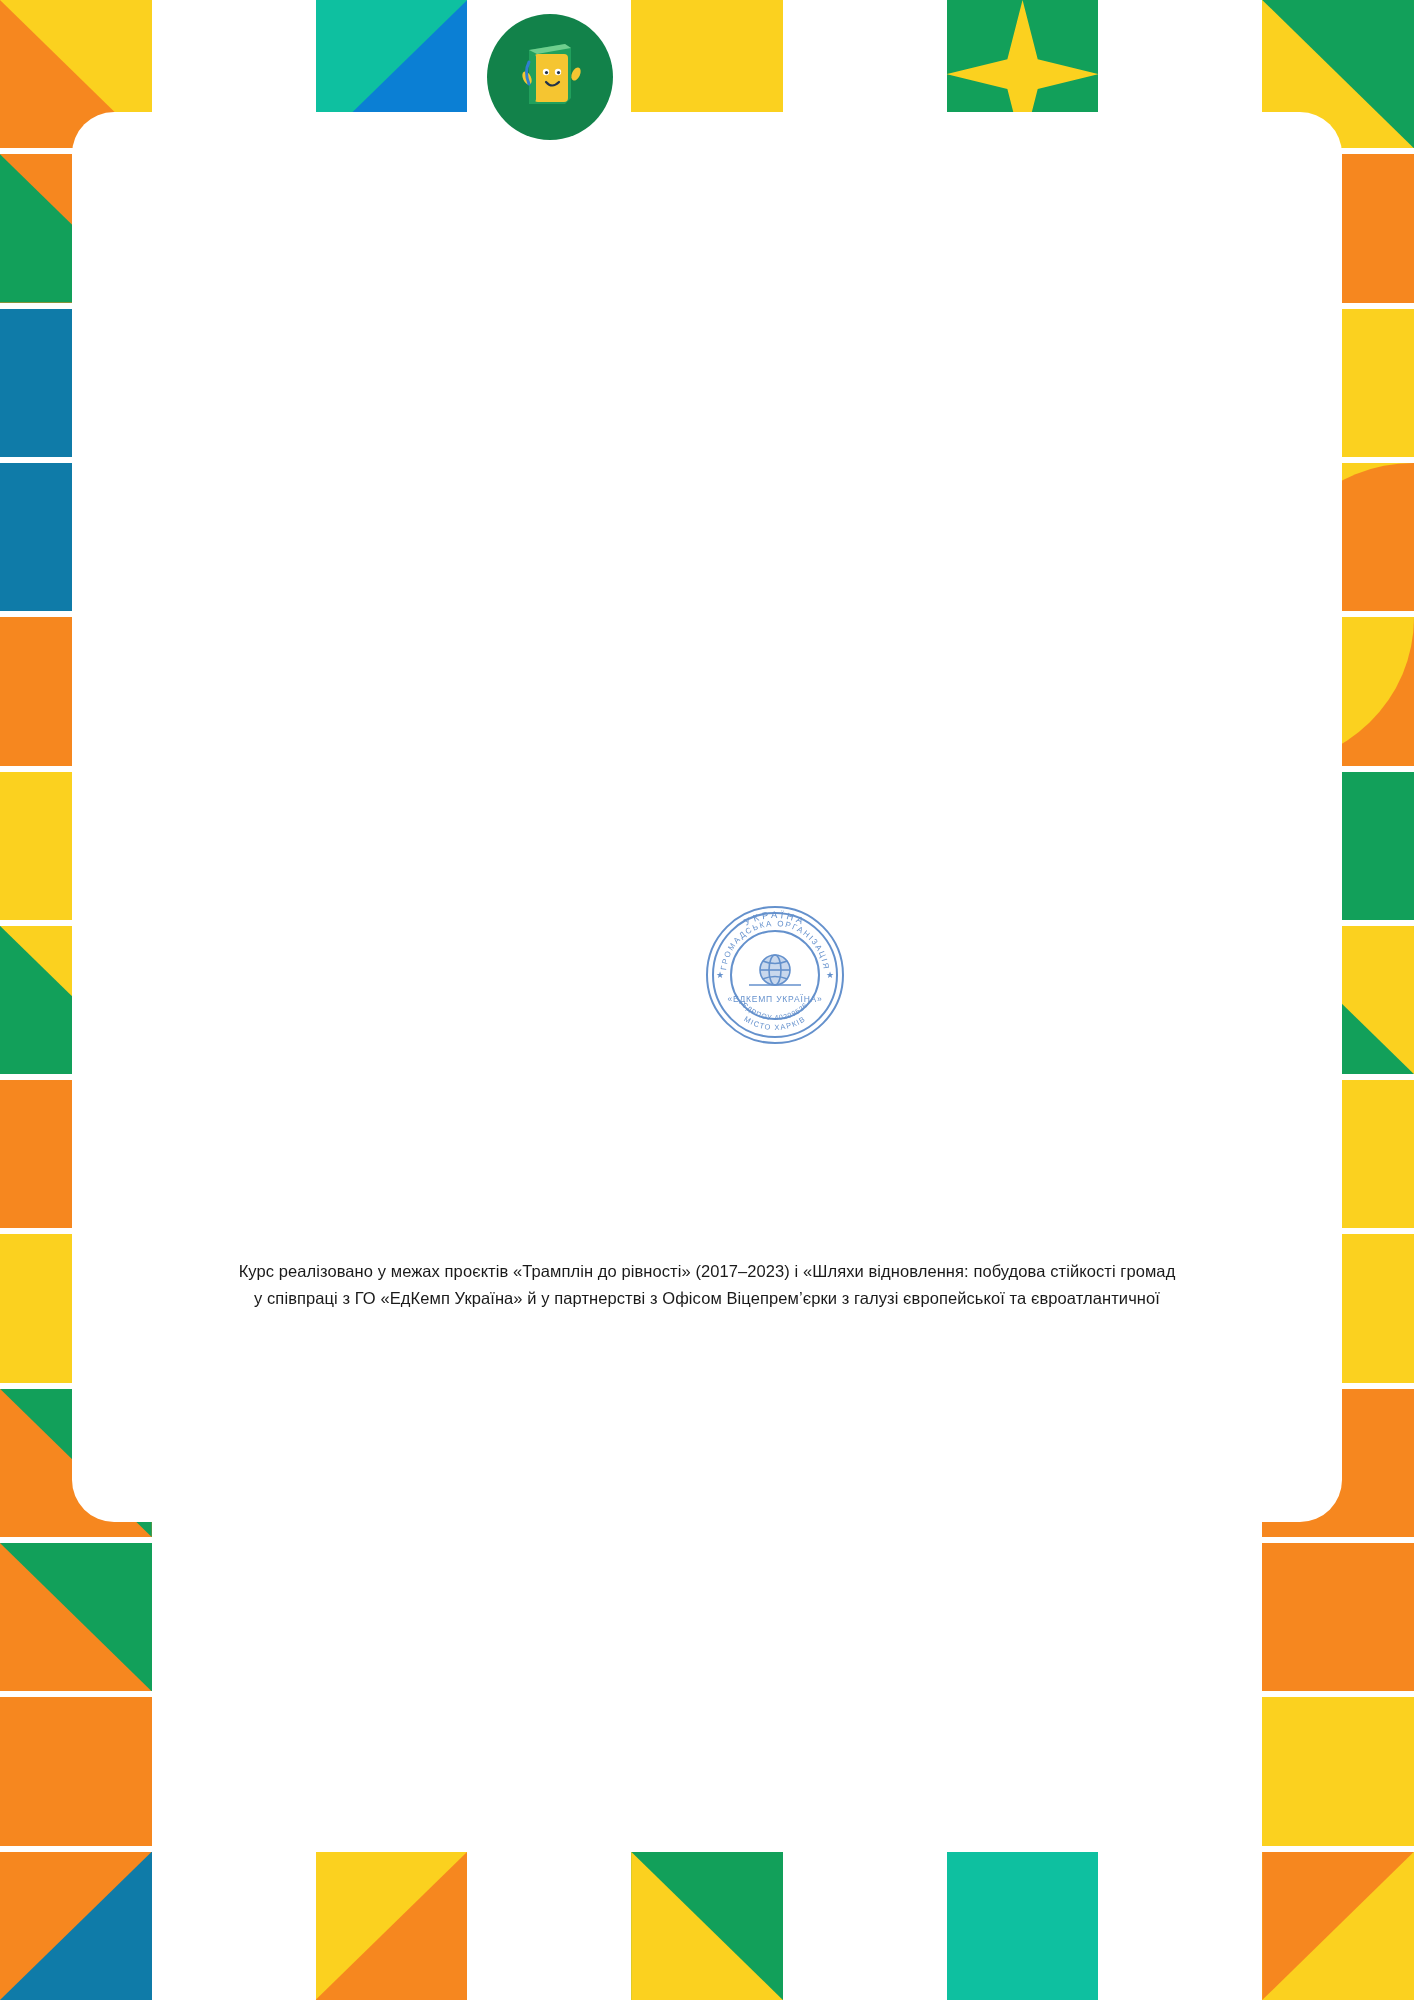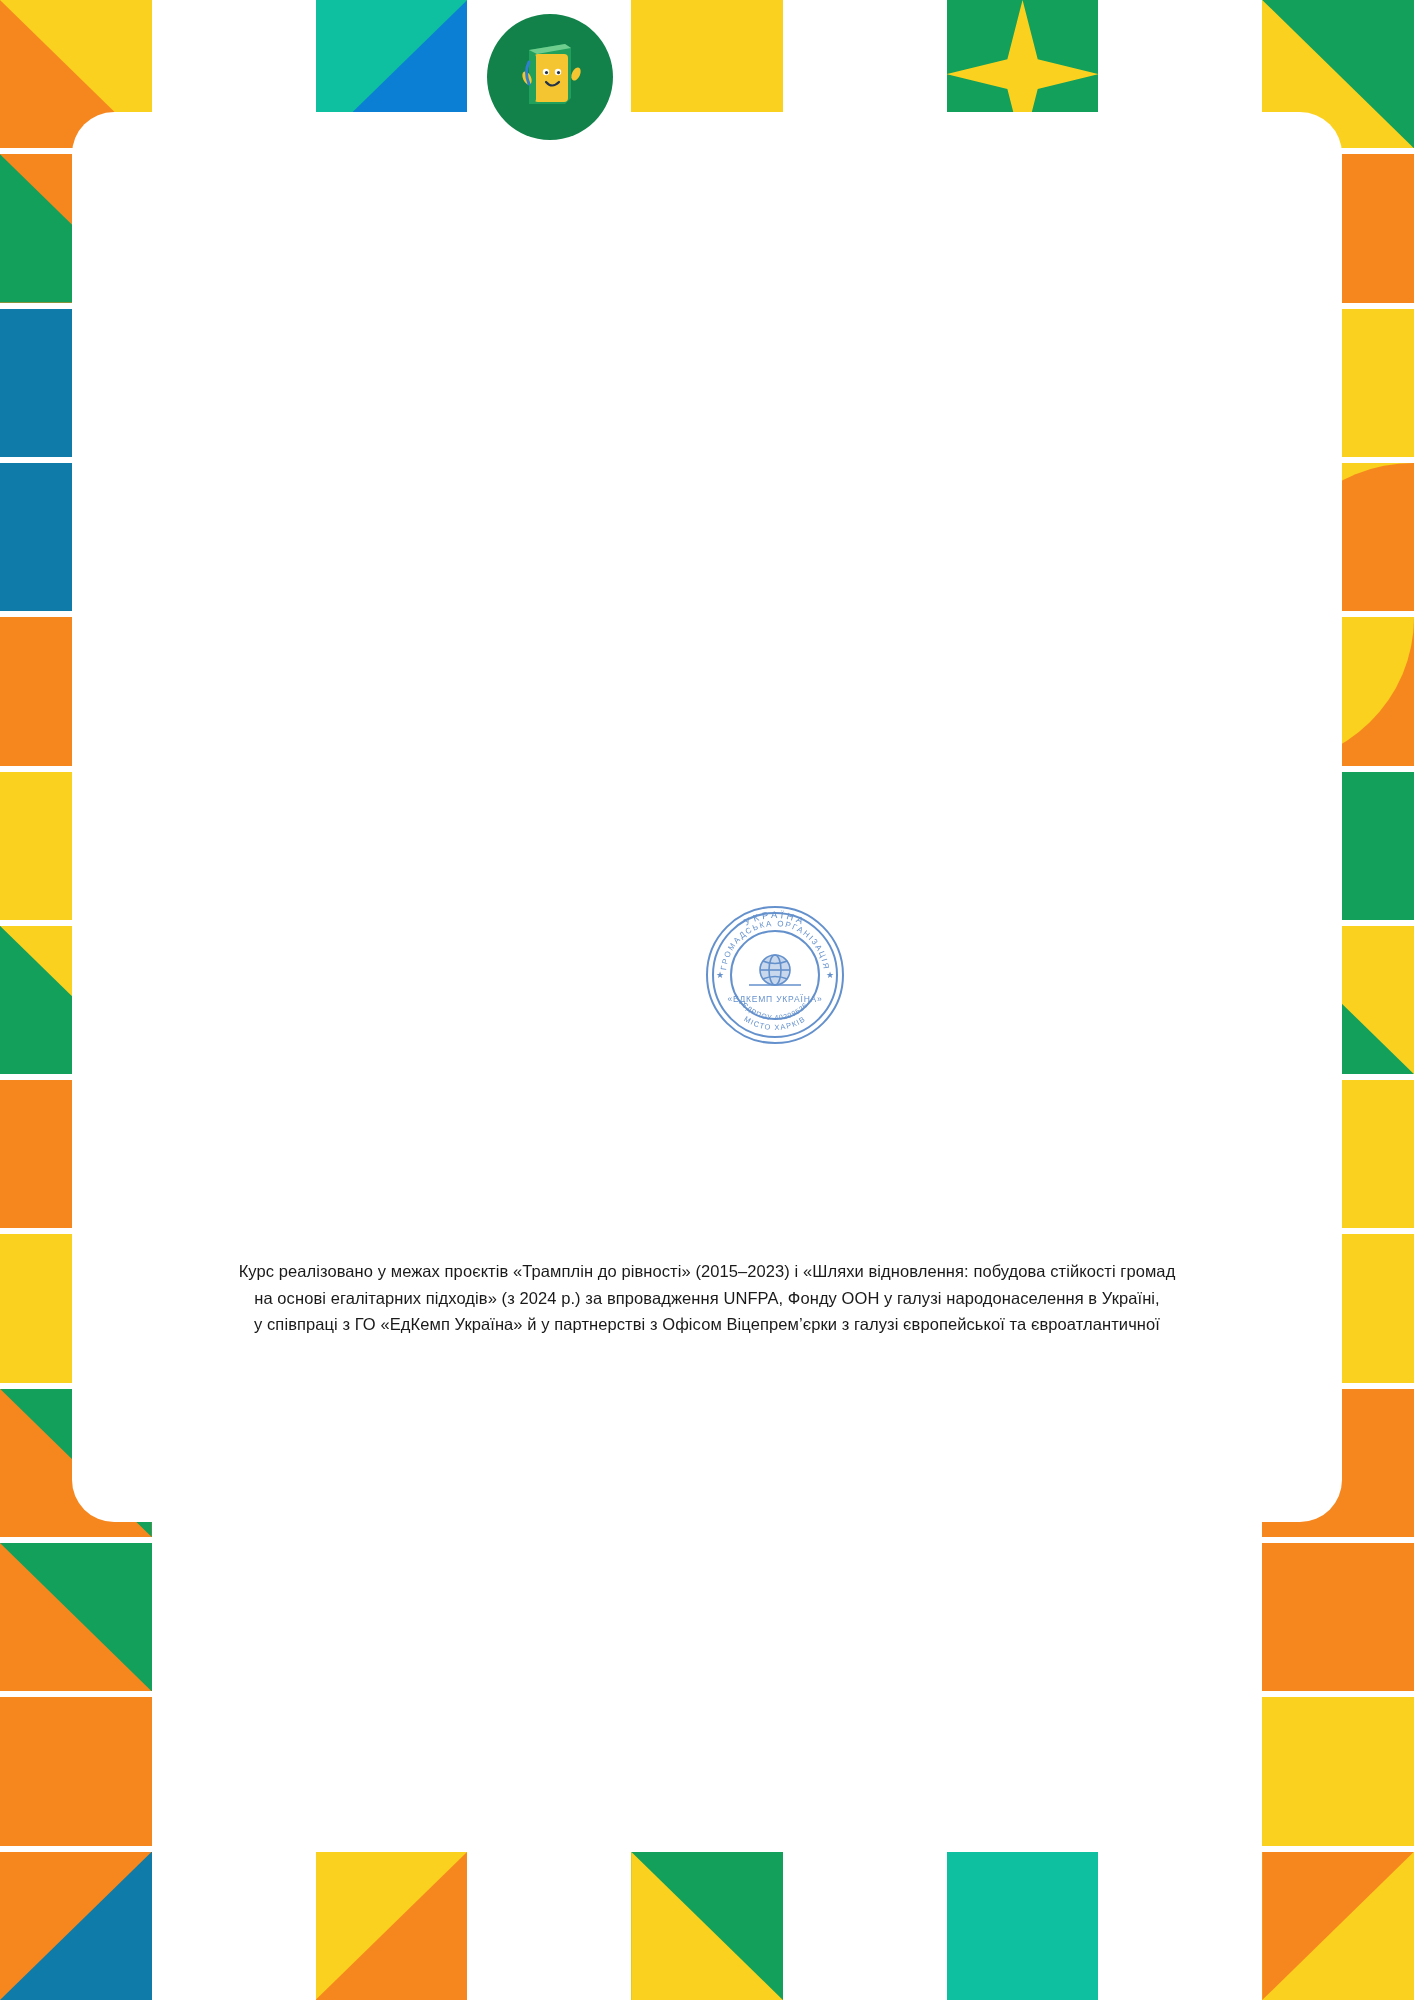--- a/index.html
+++ b/index.html
@@ -332,18 +332,17 @@
         <path d="M59 95 h52"></path>
       </g>
       <g fill="#4a7ec4">
         <text x="26" y="88" font-size="9" font-family="'Liberation Sans', sans-serif">★</text>
         <text x="136" y="88" font-size="9" font-family="'Liberation Sans', sans-serif">★</text>
       </g>
     </svg>
   </div>
 
   <div class="footnote">
-    <p>Курс реалізовано у межах проєктів «Трамплін до рівності» (2015–2023) і «Шляхи відновлення: побудова стійкості громад</p>
-    <p>на основі егалітарних підходів» (з 2024 р.) за впровадження UNFPA, Фонду ООН у галузі народонаселення в Україні,</p>
+    <p>Курс реалізовано у межах проєктів «Трамплін до рівності» (2017–2023) і «Шляхи відновлення: побудова стійкості громад</p>
     <p>у співпраці з ГО «ЕдКемп Україна» й у партнерстві з Офісом Віцепрем’єрки з галузі європейської та євроатлантичної</p>
   </div>
 
 </div>
 
 </body></html>

